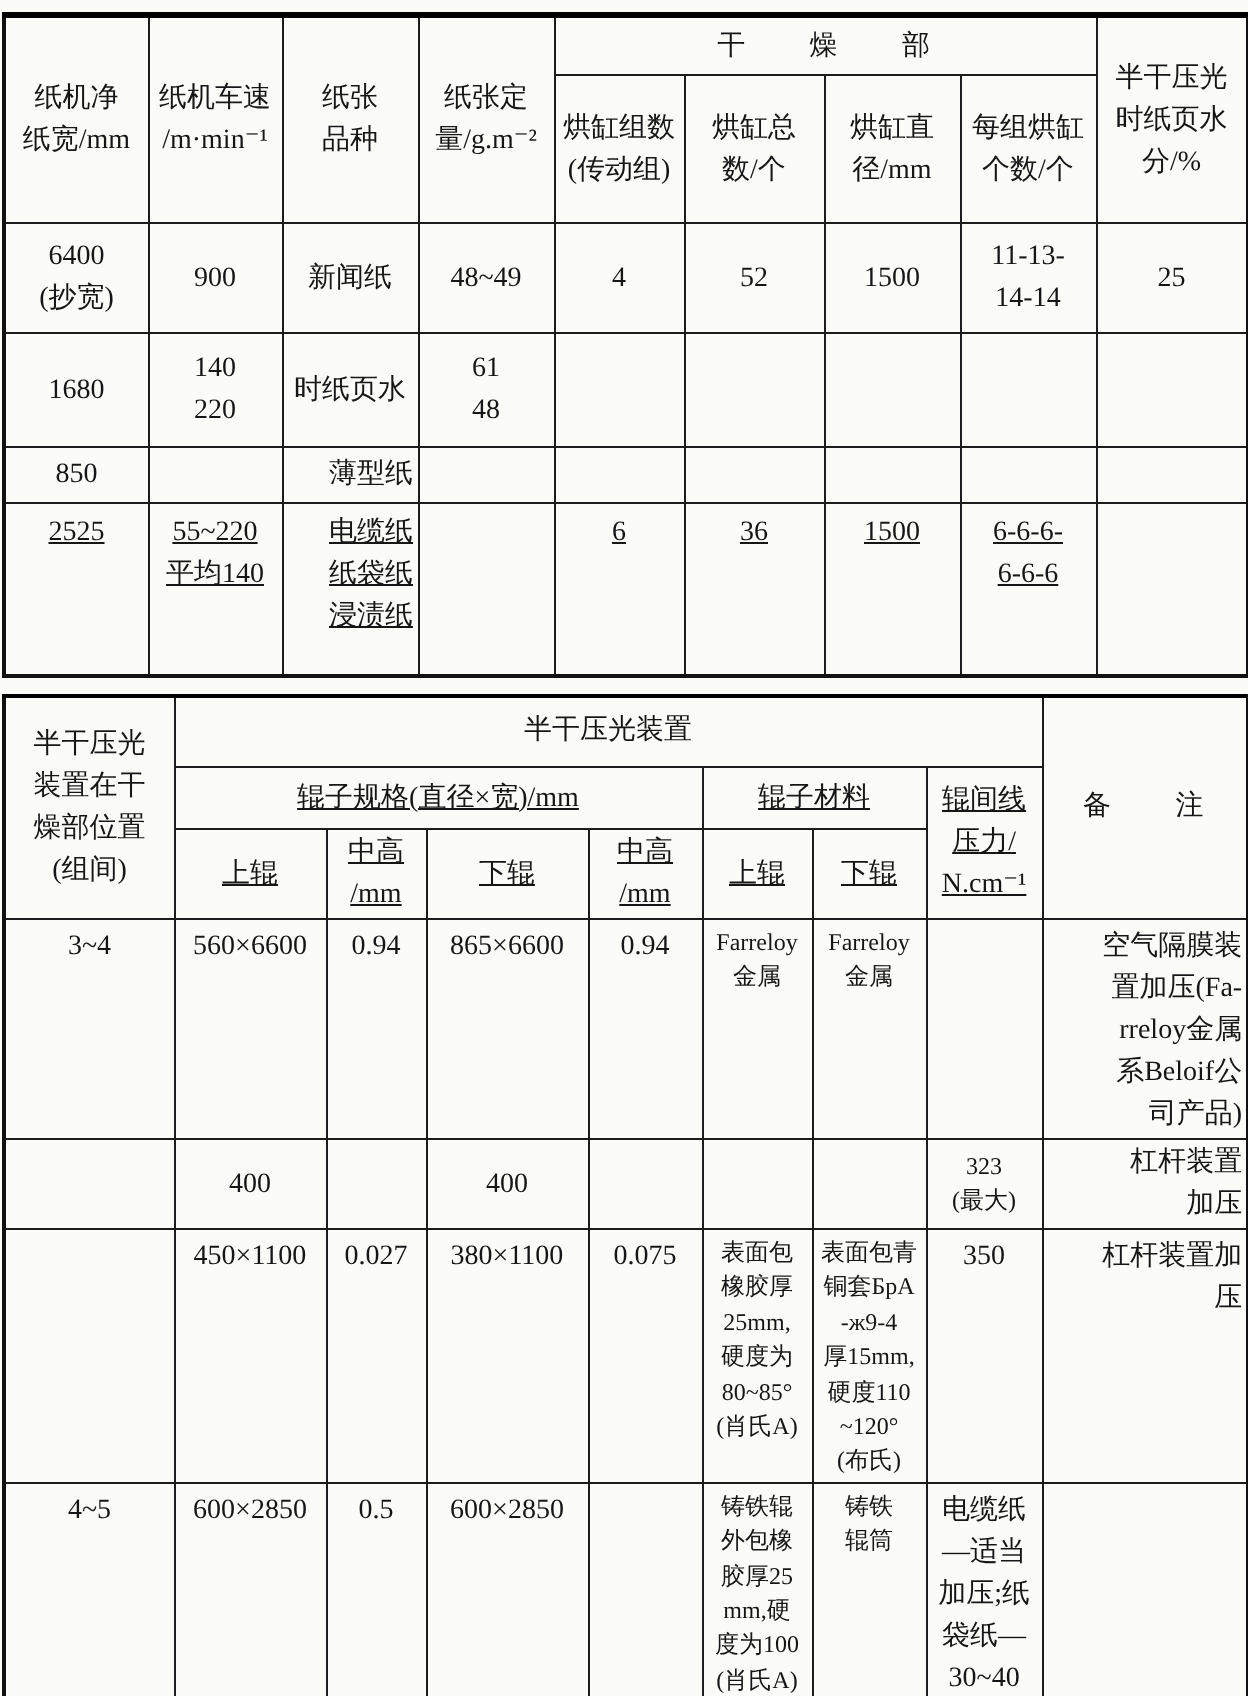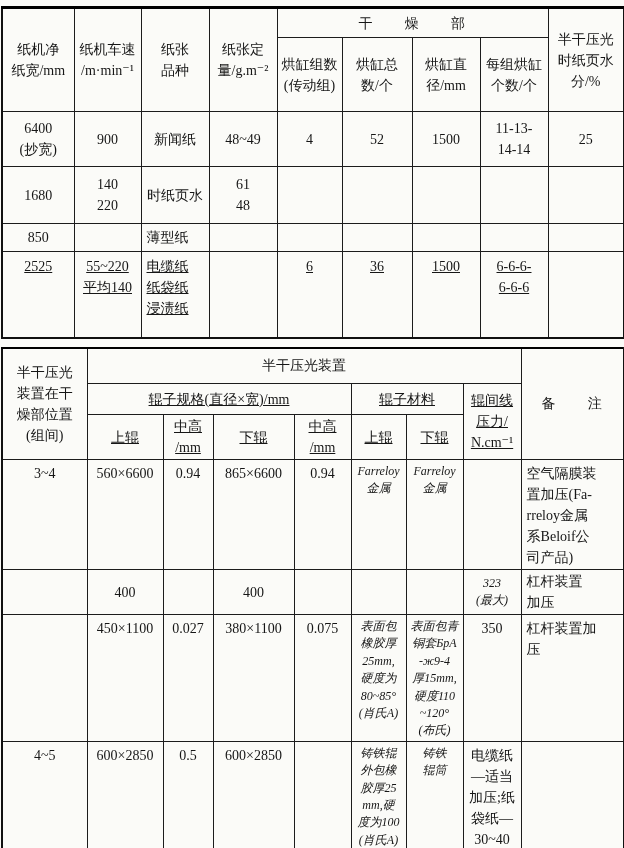--- a/index.html
+++ b/index.html
@@ -41,22 +41,22 @@
   #t2 { border:2px solid #111; border-top:2px solid #000; margin-top:8px; }
   #t2 tr.h1 { height:36px; }
   #t2 tr.h2 { height:31px;text-decoration:underline; }
   #t2 tr.h3 { height:30px;text-decoration:underline; }
   #t2 tr.r0 { height:109px; }
   #t2 tr.r1 { height:41px;margin-left:26px; }
   #t2 tr.r2 { height:125px; }
   #t2 tr.r3 { height:103px; }
   #t2 tr.r0 td, #t2 tr.r2 td, #t2 tr.r3 td { vertical-align:top; padding-top:3px; }
   #t2 td.mid { vertical-align:middle; }
-  .tl { text-align:left; padding-left:5px; }
-  .small { font-size:12px; line-height:1.45;font-style:italic; }
+  .tl { text-align:right; padding-left:5px; }
+  .small { font-size:12px; line-height:1.45; }
   .sp { letter-spacing:0.1em;margin-top:46px; }
 </style>
 </head>
 <body>
 
 <div class="page">
 
   <table id="t1">
     <colgroup>
       <col style="width:72px">

